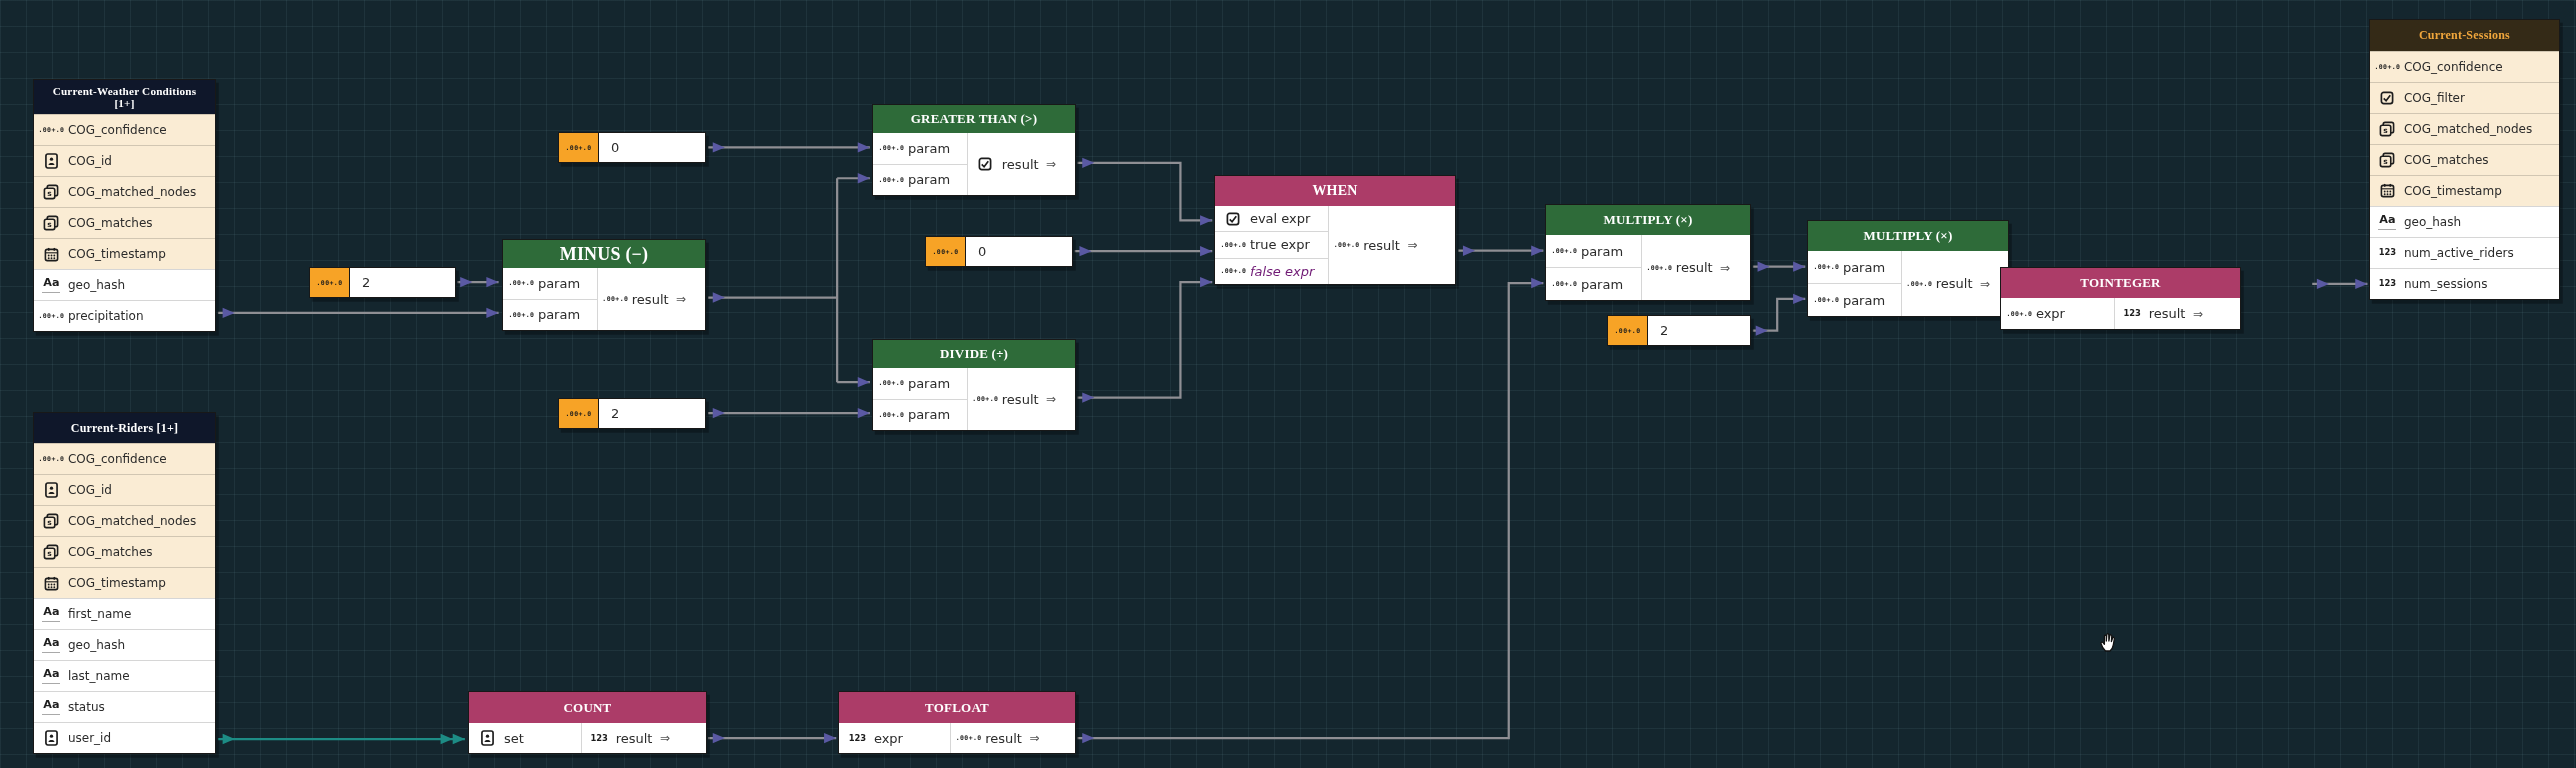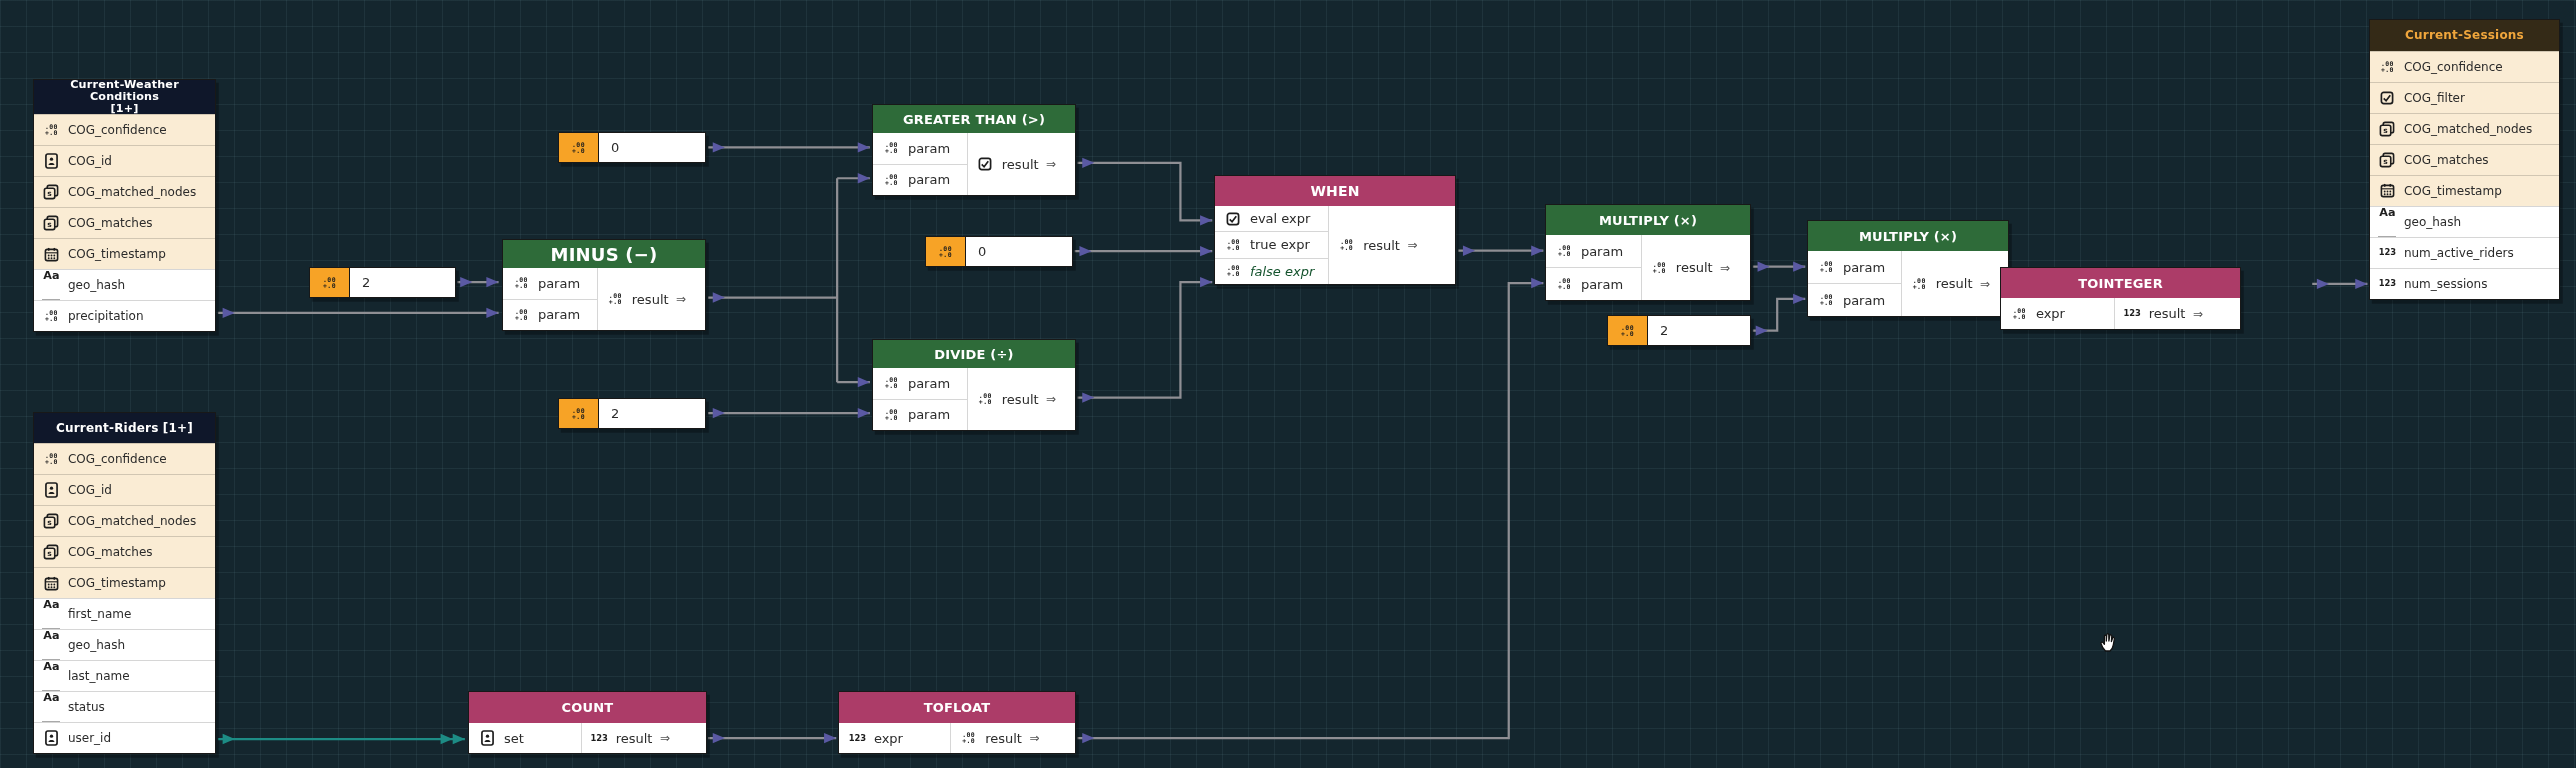--- a/index.html
+++ b/index.html
@@ -16,46 +16,46 @@
   .edges{position:absolute;left:0;top:0;z-index:1;}
   .e{stroke:#8f8f94;stroke-width:2.4;fill:none;}
   .t{stroke:#1d8c85;stroke-width:2.4;fill:none;}
   .ap{fill:#5a59a3;}
   .at{fill:#1d8c85;}
   .node{
     position:absolute;z-index:2;border:1.9px solid #181818;background:#fff;
     box-shadow:2.8px 3.7px 0 rgba(0,0,0,.30);box-sizing:border-box;
   }
   .hdr{display:flex;flex-direction:column;align-items:center;justify-content:center;
-    color:#fff;font-weight:bold;text-align:center;letter-spacing:0.2px;}
+    color:#fff;font-weight:bold;text-align:center;letter-spacing:0.2px;font-family:Liberation Serif, serif;}
   .hdr-blue{background:#0f172a;}
   .hdr-green{background:#2e6b39;}
   .hdr-pink{background:#ac3c68;}
   .hdr-dark{background:#342a17;color:#f0a63c;}
   .row{display:flex;align-items:center;gap:7.5px;padding:0 8.4px;background:#fff;
     border-top:0.9px solid rgba(0,0,0,.16);font-size:12px;color:#2b2b2b;box-sizing:border-box;}
   .row.cream{background:#faecd4;}
   .row:first-of-type{border-top:none;}
   .lbl{white-space:nowrap;}
   
   .opbody{display:flex;background:#fff;}
   .opleft{flex:1.04;display:flex;flex-direction:column;min-width:0;}
   .opleft .prow{flex:1;display:flex;align-items:center;gap:7.5px;padding:0 9.4px;
     border-top:0.9px solid #d6d6d6;font-size:13px;color:#2b2b2b;}
   .opleft .prow:first-child{border-top:none;}
   .opright{flex:1;border-left:0.9px solid #d6d6d6;display:flex;align-items:center;gap:7.5px;
     padding:0 8.4px;font-size:13px;color:#2b2b2b;}
-  .false-expr .lbl{color:#14532d;font-style:italic;}
+  .false-expr .lbl{color:#701a75;font-style:italic;}
   .res-arrow{color:#555;font-size:12px;}
   
   .ic{width:18px;min-width:18px;display:inline-flex;align-items:center;justify-content:center;color:#1d1d1d;}
-  .num{flex-direction:column;}
+  .num{flex-direction:row;}
   .num b{font:bold 6.5px/6px "DejaVu Sans Mono","Liberation Mono",monospace;letter-spacing:0.4px;color:#1d1d1d;}
   .int b{font:bold 8.4px/8.4px "DejaVu Sans","Liberation Sans",sans-serif;color:#1d1d1d;}
-  .str{font:bold 11.2px/11.2px "DejaVu Sans","Liberation Sans",sans-serif;border-bottom:1.9px solid #a9a9a9;padding-bottom:18px;}
+  .str{font:bold 11.2px/11.2px "DejaVu Sans","Liberation Sans",sans-serif;border-bottom:1.9px solid #a9a9a9;padding-bottom:4px;}
   
   .const{position:absolute;z-index:2;display:flex;height:31px;border:1.9px solid #181818;
     box-shadow:2.8px 3.7px 0 rgba(0,0,0,.30);box-sizing:border-box;background:#fff;}
   .const .cic{width:39px;background:#f7a326;display:flex;align-items:center;justify-content:center;border-right:1.9px solid #181818;}
   .const .cval{flex:1;display:flex;align-items:center;padding-left:12px;font-size:13px;color:#2b2b2b;background:#fff;}
   .cursor{position:absolute;z-index:5;}
 </style>
 </head>
 <body>
 

